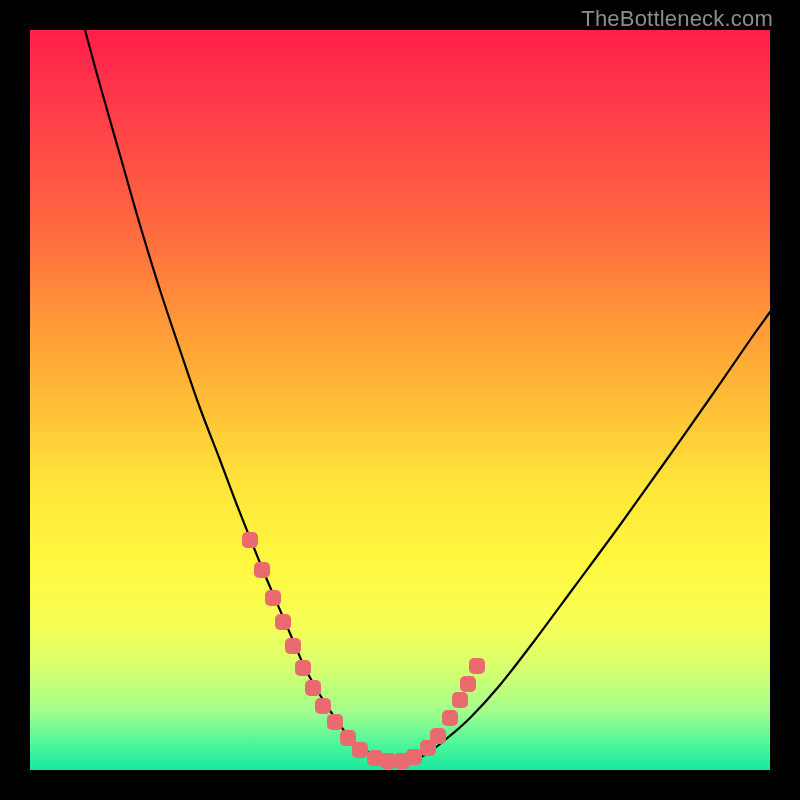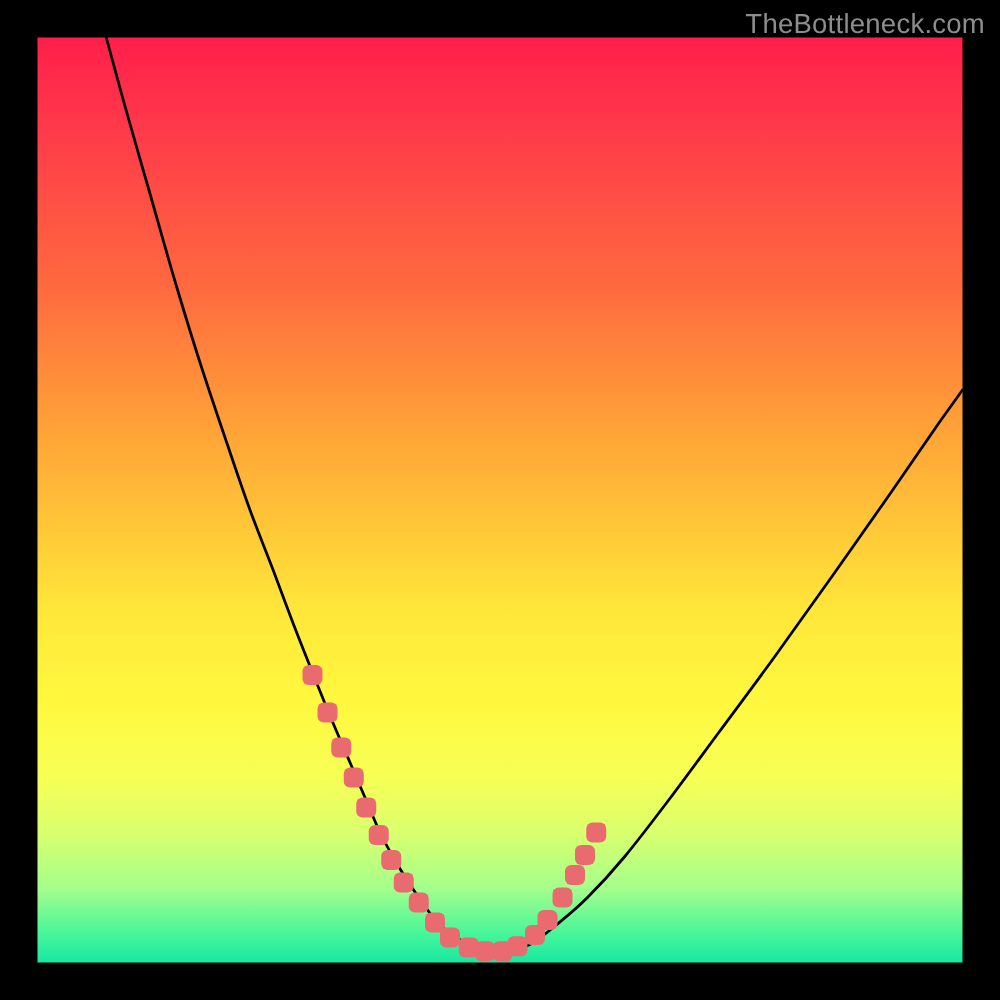--- a/index.html
+++ b/index.html
@@ -29,21 +29,21 @@
       #f7ff55 80%,
       #d9ff6e 86%,
       #a4ff8c 92%,
       #45f59a 97%,
       #17e8a1 100%
     );
   }
   .watermark {
     position: absolute;
     top: 6px;
-    right: 12px;
+    right: 27px;
     color: #8d8d8d;
     font-size: 22px;
     font-weight: 400;
     letter-spacing: 0.2px;
   }
   svg.overlay {
     position: absolute;
     left: 30px;
     top: 30px;
     width: 740px;

